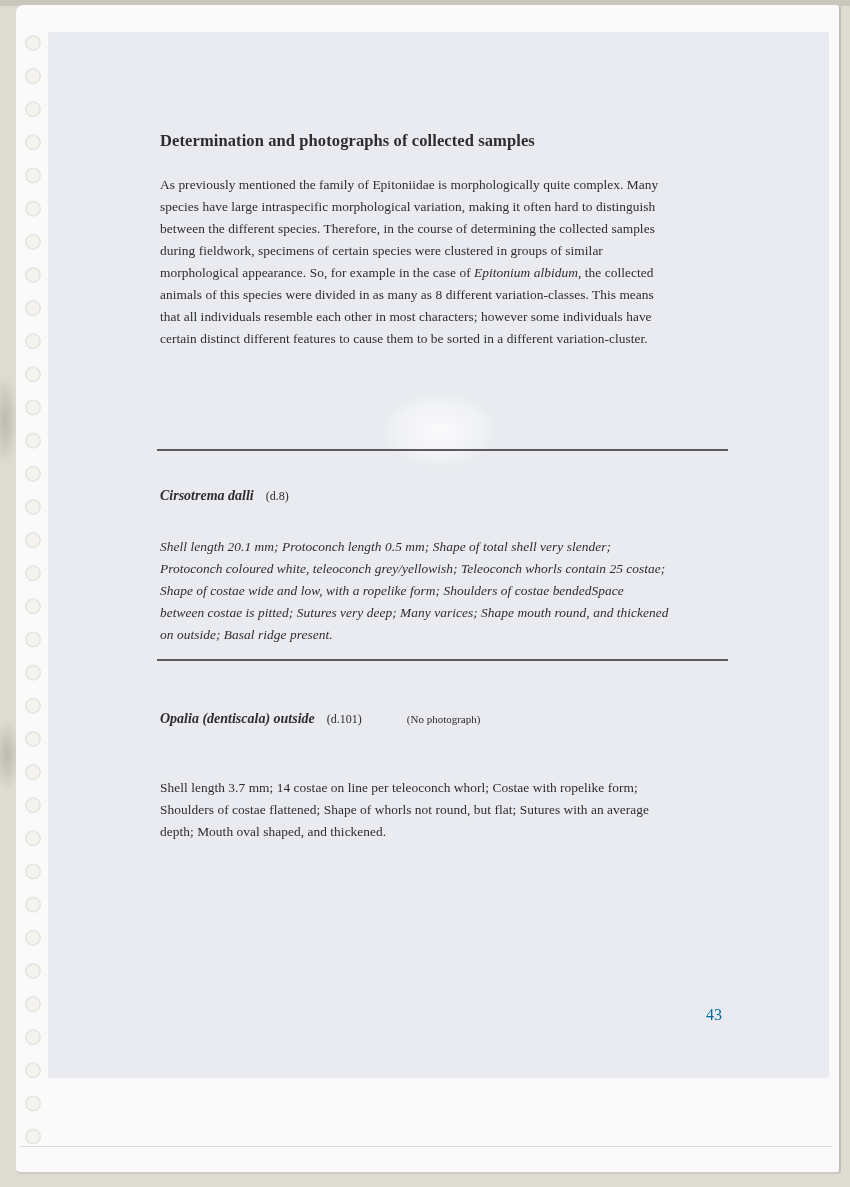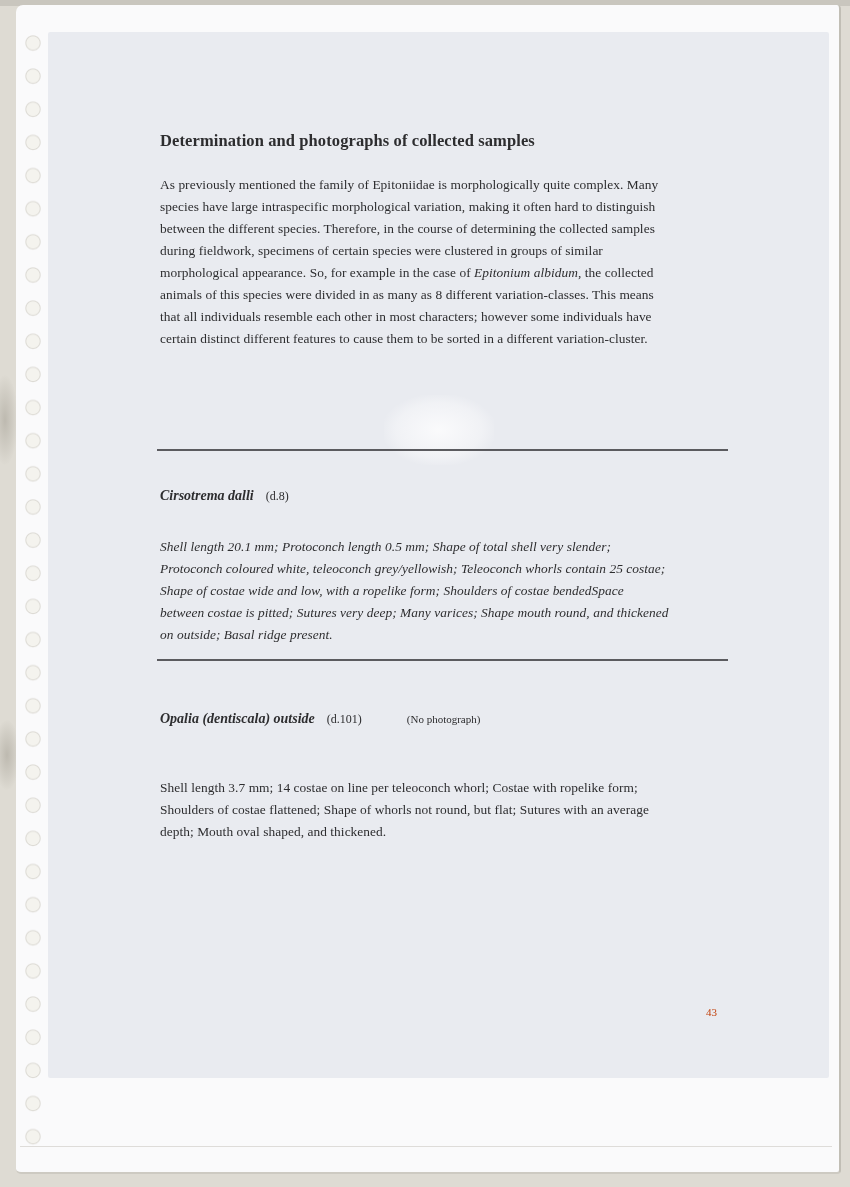--- a/index.html
+++ b/index.html
@@ -113,22 +113,22 @@
     margin-left: 12px;
     font-size: 12px;
   }
   .photo-note {
     margin-left: 45px;
     font-size: 11px;
   }
   .page-number {
     position: absolute;
     left: 706px; top: 1006px;
-    font-size: 11px;
-    color: #c2410c;
+    font-size: 16px;
+    color: #0369a1;
   }
   .italic { font-style: italic; }
 </style>
 </head>
 <body>
 
 <div class="bg-top-strip"></div>
 <div class="scan-smudge smudge-1"></div>
 <div class="scan-smudge smudge-2"></div>
 

